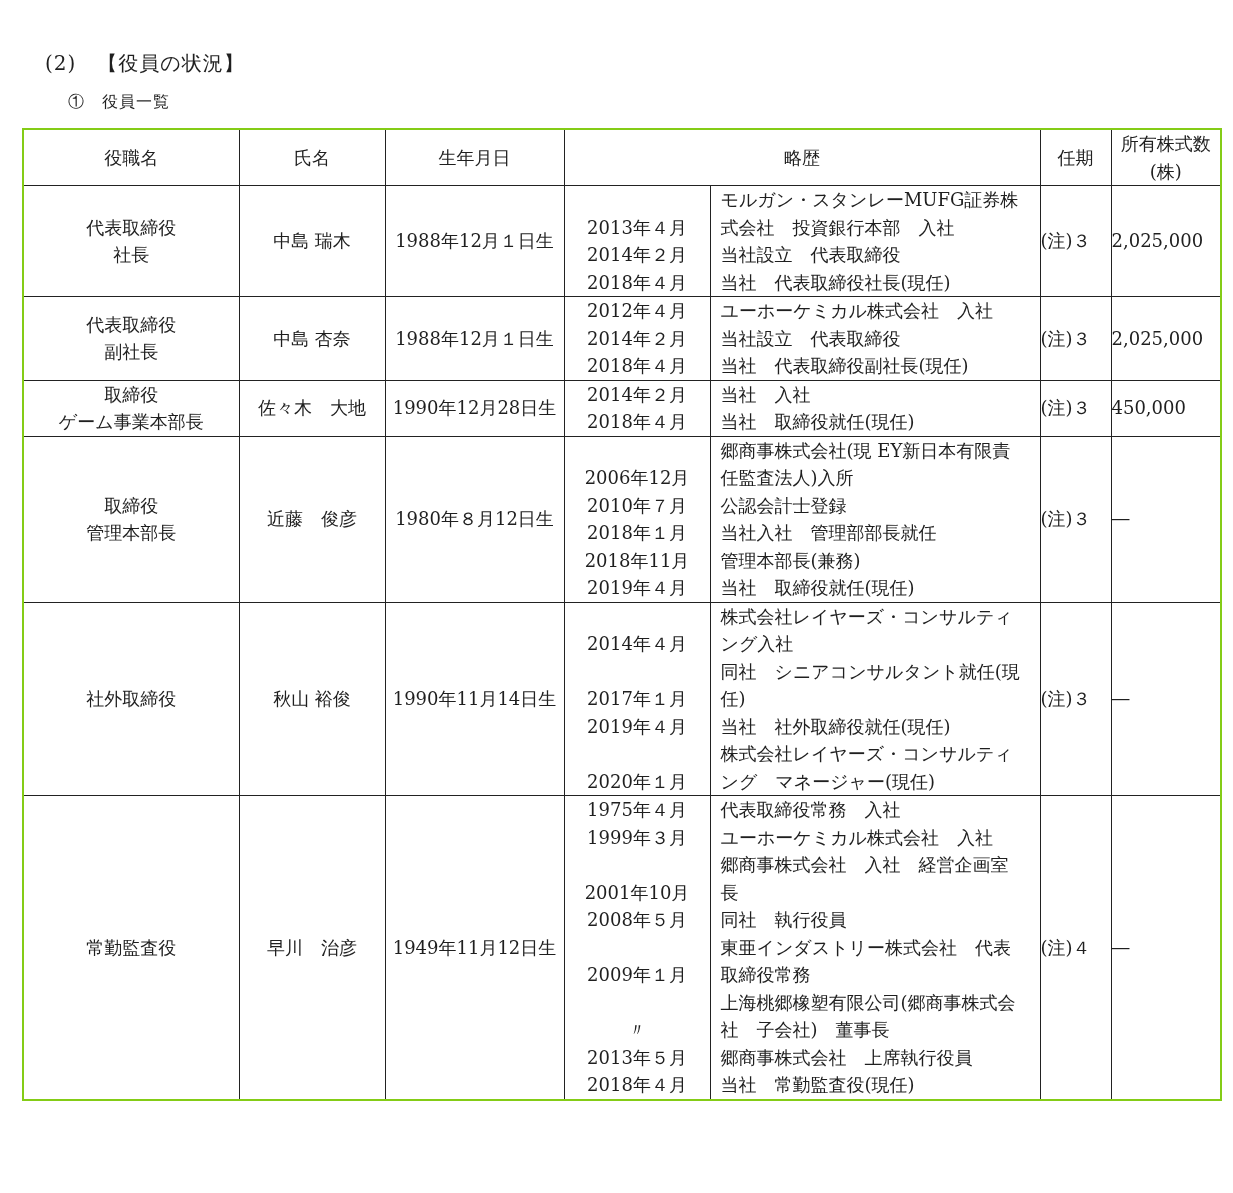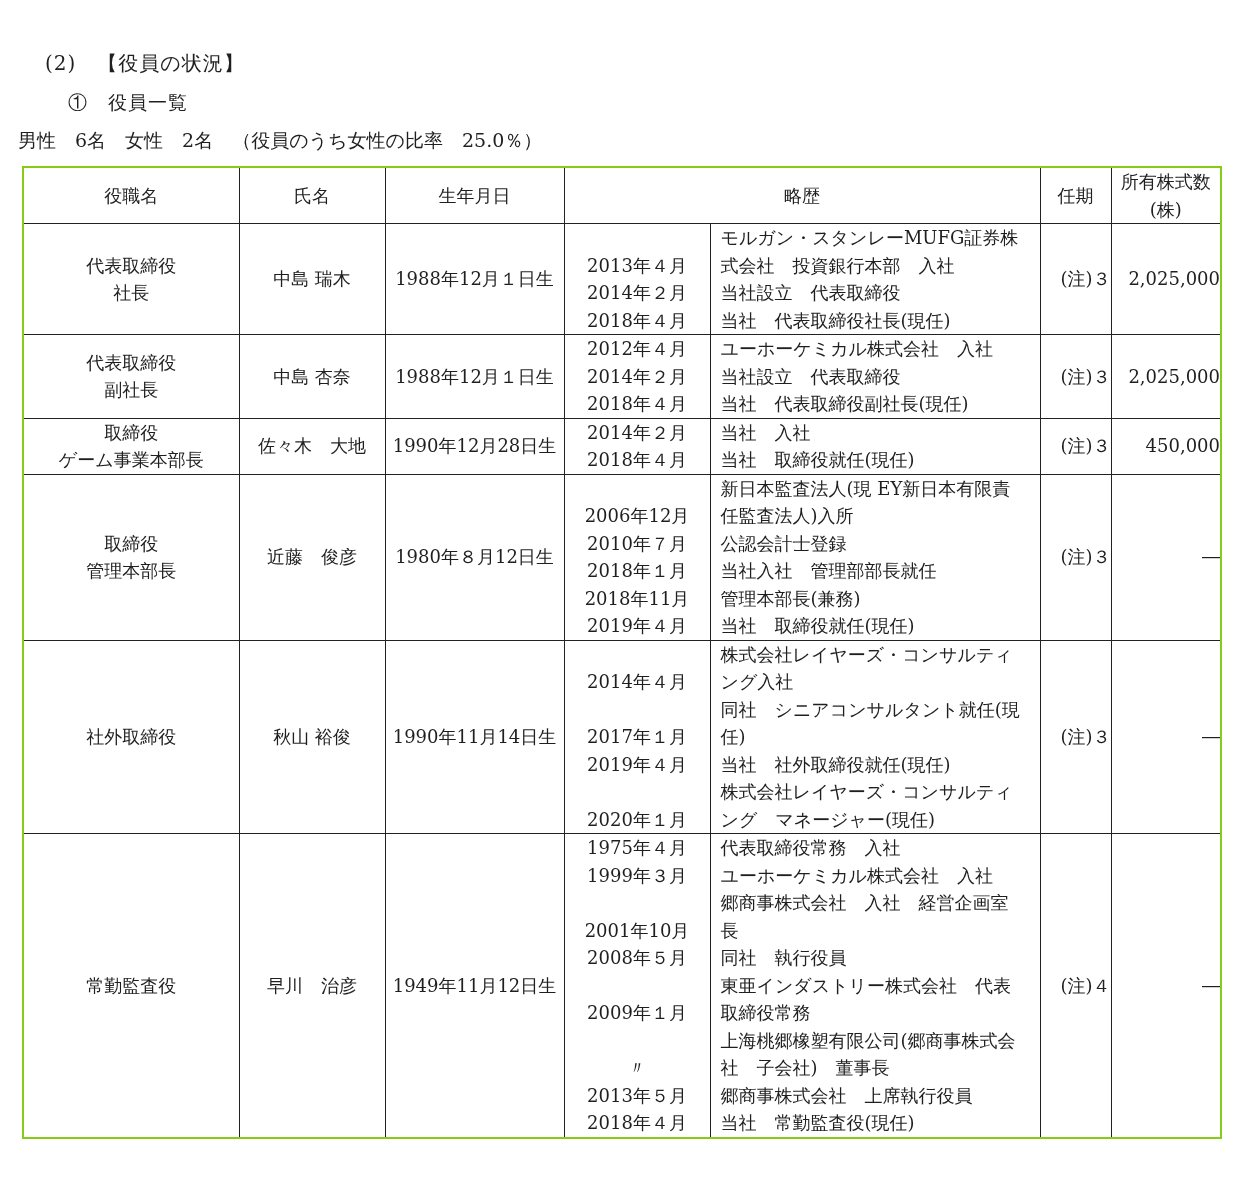--- a/index.html
+++ b/index.html
@@ -16,21 +16,21 @@
   .page { width: 1233px; height: 1193px; }
 
   .h-section {
     margin: 50px 8px 0 45px;
     font-size: 20px;
     line-height: 26px;
     letter-spacing: 1px;
   }
   .h-sub {
     margin: 13px 0 0 68px;
-    font-size: 19px;
+    font-size: 16px;
     line-height: 26px;
     letter-spacing: 1px;
   }
   .h-summary {
     margin: 12px 0 0 18px;
     font-size: 19px;
     line-height: 26px;
   }
 
   table.officers {
@@ -67,33 +67,32 @@
   .career-entry { display: flex; align-items: flex-end; }
   .career-date {
     flex: 0 0 145px;
     text-align: center;
   }
   .career-text {
     flex: 1 1 auto;
     padding: 0 16px 0 11px;
     text-align: left;
   }
-  td.cell-term { text-align: right; vertical-align: middle; margin-left: 15px; }
-  td.cell-shares { text-align: right; vertical-align: middle; padding-right: 10px; }
+  td.cell-term { text-align: left; vertical-align: middle; margin-left: 15px; }
+  td.cell-shares { vertical-align: middle; padding-right: 10px; }
 </style>
 </head>
 <body>
 
 <div class="page">
 
   <div class="h-section">(2)　【役員の状況】</div>
 
   <div class="h-sub">①　役員一覧</div>
 
-  <div class="h-summary">男性　6名　女性　2名　（役員のうち女性の比率　25.0％）</div>
 
   <table class="officers">
     <colgroup>
       <col style="width:216px">
       <col style="width:146px">
       <col style="width:179px">
       <col style="width:476px">
       <col style="width:71px">
       <col style="width:110px">
     </colgroup>
@@ -186,21 +185,21 @@
           <td class="cell-center">
             <div>取締役</div>
             <div>管理本部長</div>
           </td>
           <td class="cell-center">近藤　俊彦</td>
           <td class="cell-center">1980年８月12日生</td>
           <td class="cell-career">
             <div class="career-divider"></div>
             <div class="career-entry">
               <div class="career-date">2006年12月</div>
-              <div class="career-text">新日本監査法人(現 EY新日本有限責任監査法人)入所</div>
+              <div class="career-text">郷商事株式会社(現 EY新日本有限責任監査法人)入所</div>
             </div>
             <div class="career-entry">
               <div class="career-date">2010年７月</div>
               <div class="career-text">公認会計士登録</div>
             </div>
             <div class="career-entry">
               <div class="career-date">2018年１月</div>
               <div class="career-text">当社入社　管理部部長就任</div>
             </div>
             <div class="career-entry">

